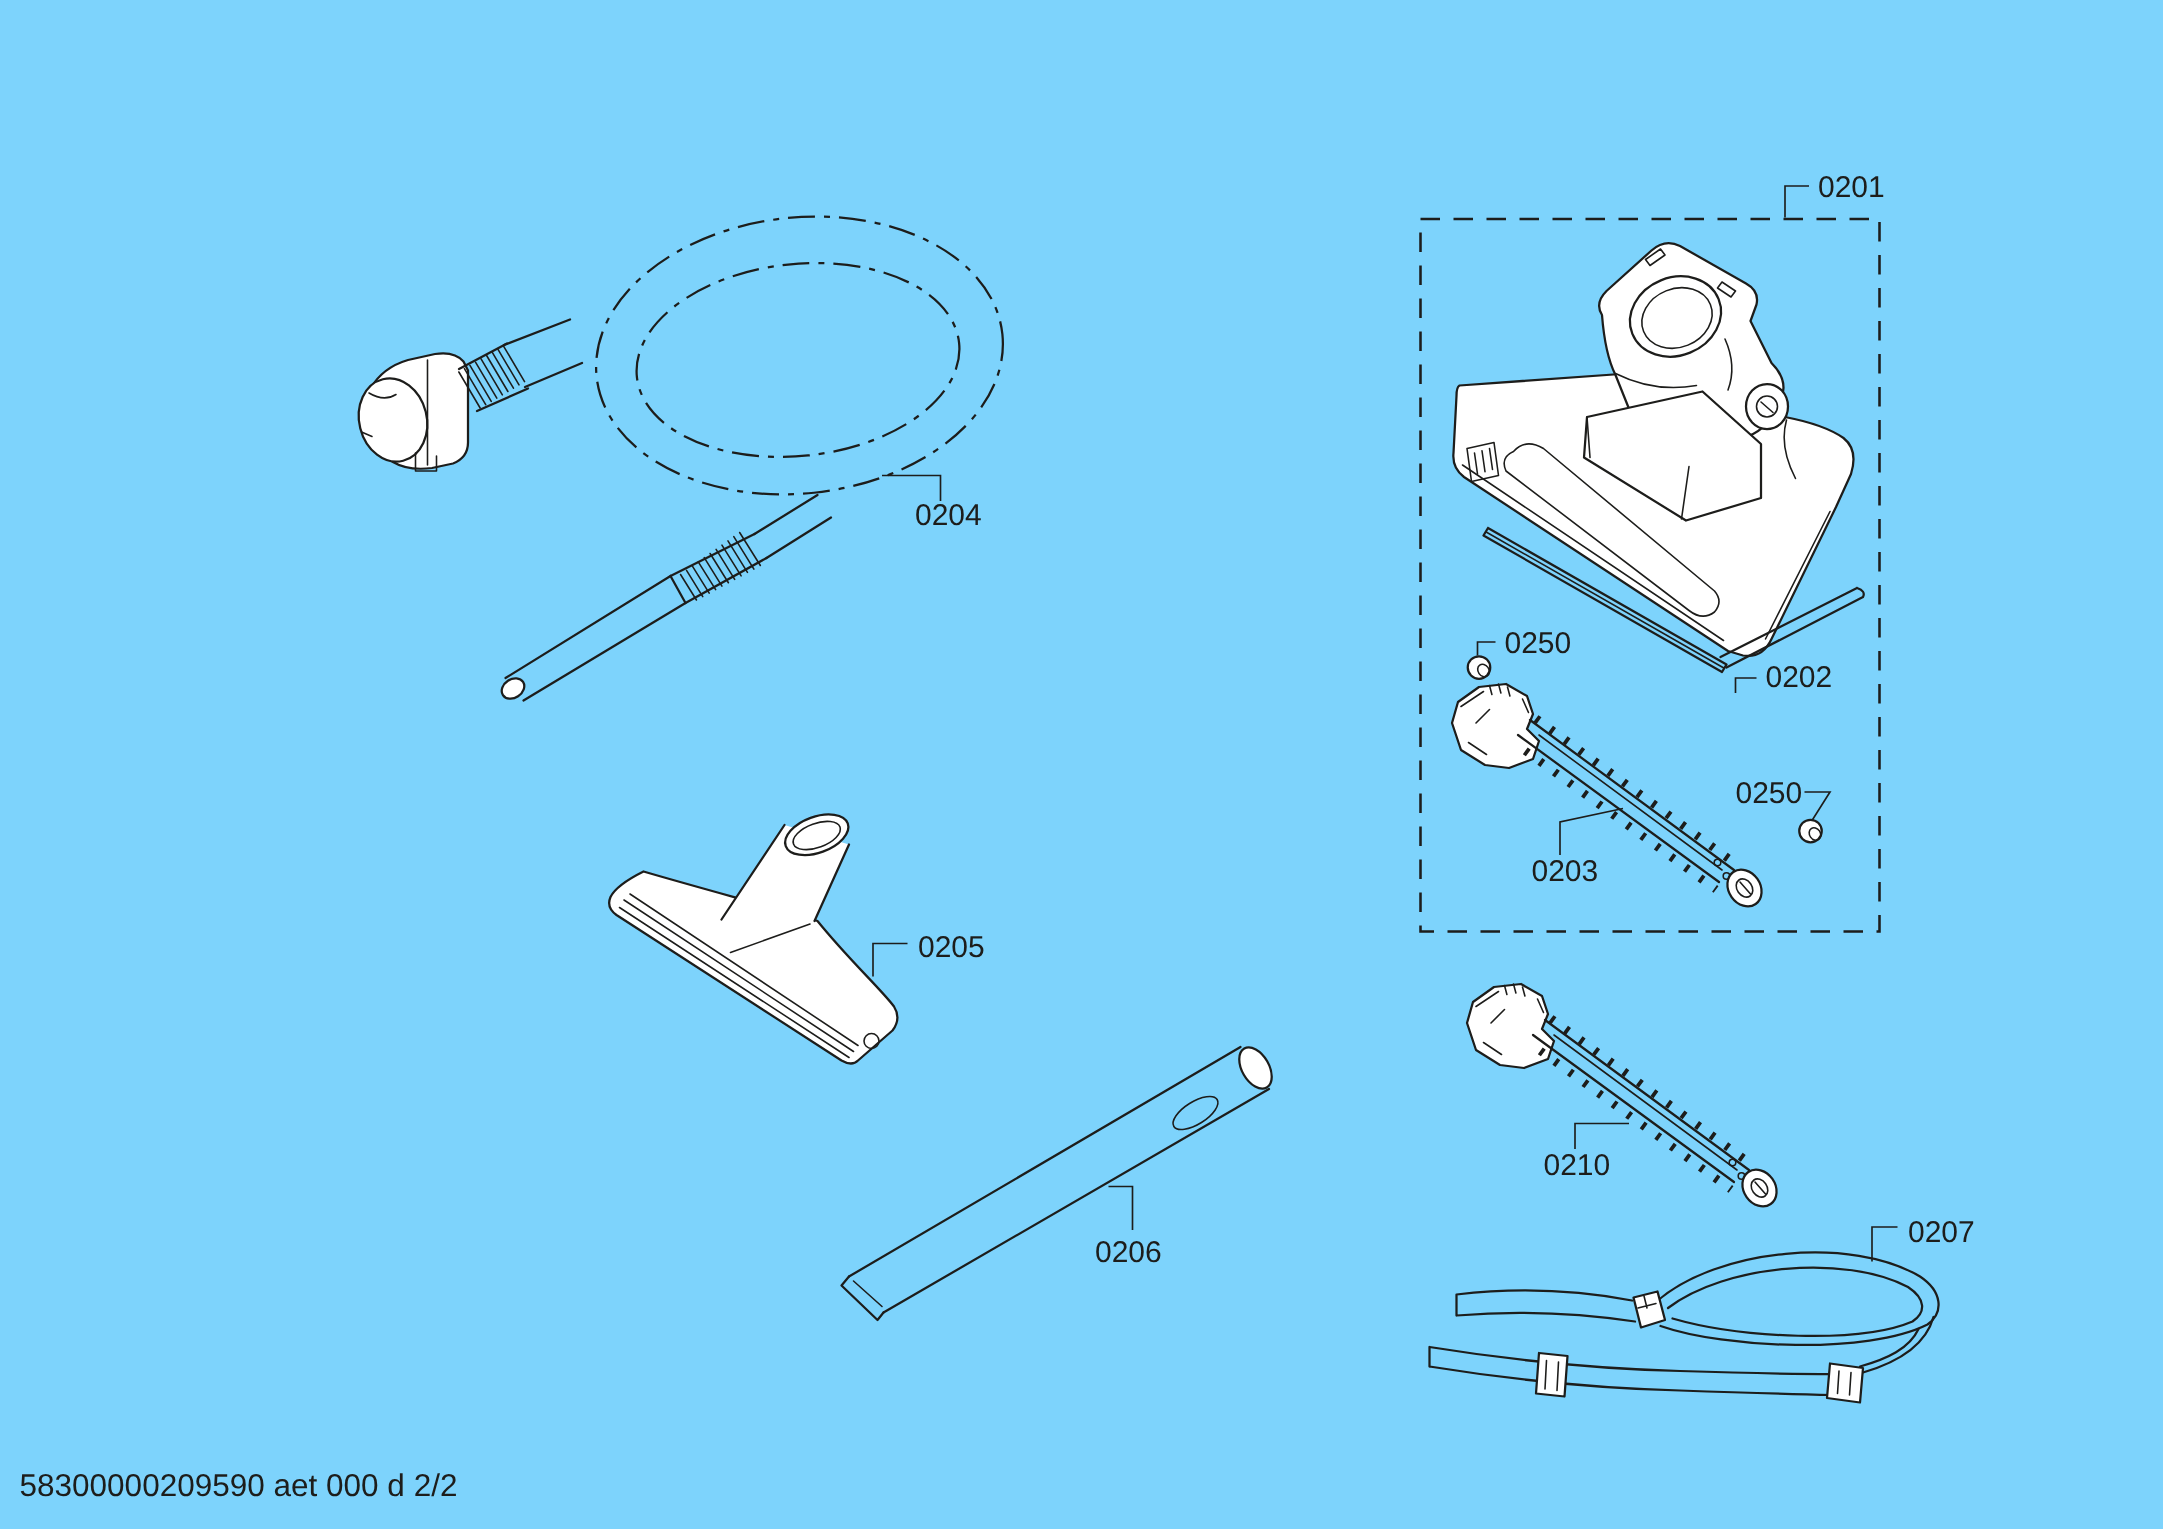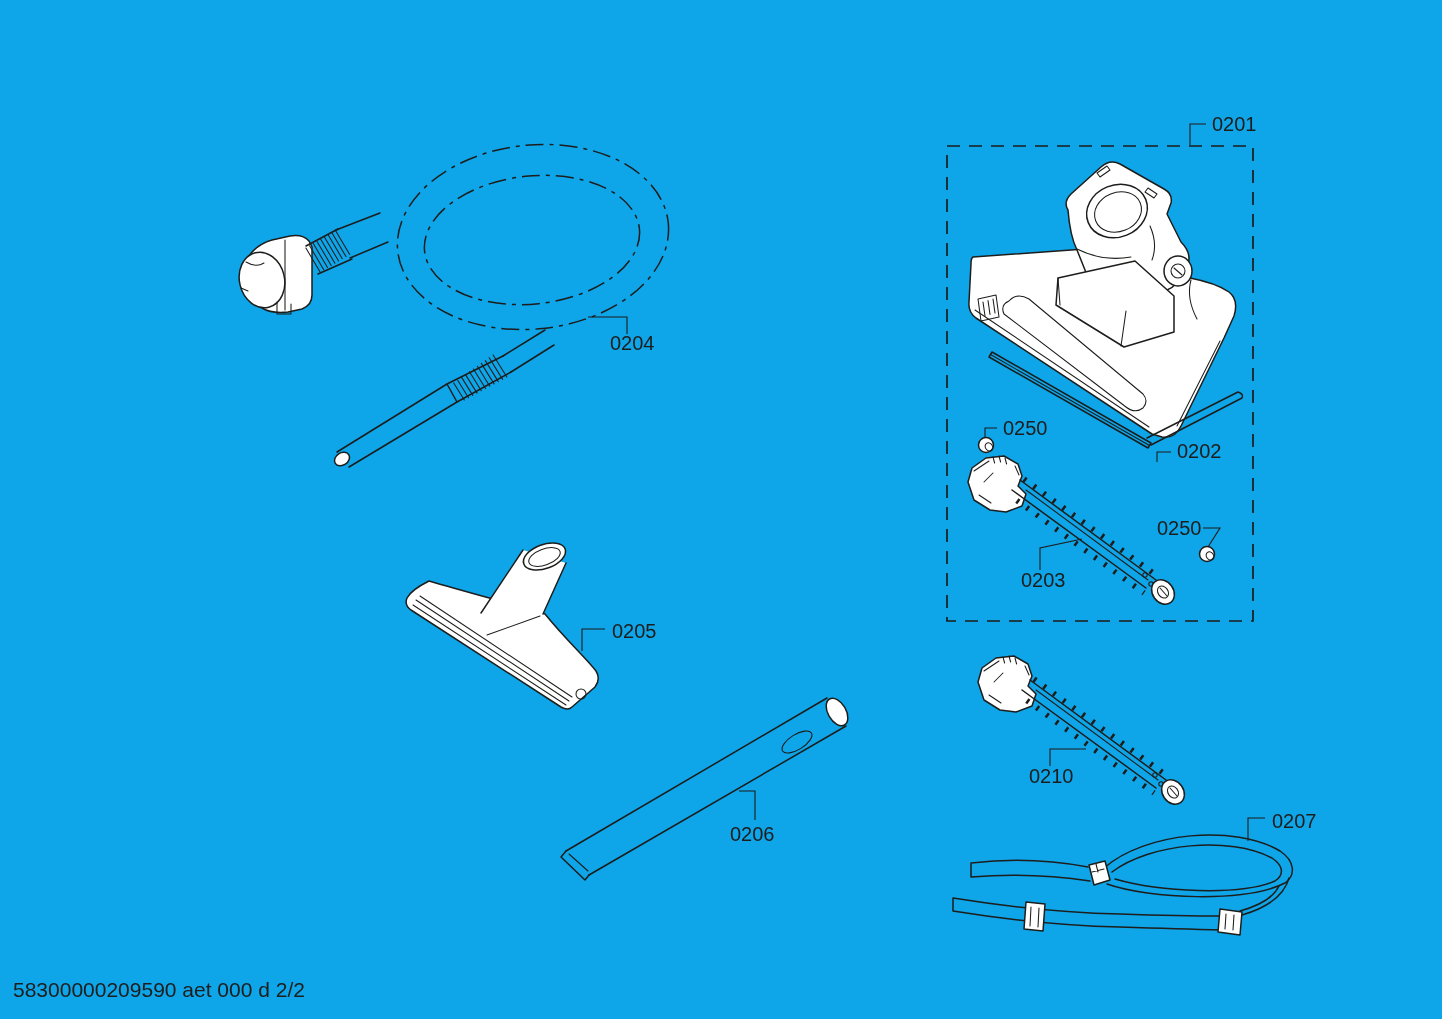--- a/index.html
+++ b/index.html
@@ -1,16 +1,16 @@
 <!DOCTYPE html>
 <html><head>
 <meta charset="utf-8">
 <style>
   html,body{margin:0;padding:0;background:#fff;}
-  .sheet{position:relative;width:1442px;height:1019px;background:#0ea5e9;overflow:hidden;}
+  .sheet{position:relative;width:1442px;height:1019px;background:#7dd3fc;overflow:hidden;}
   svg{display:block;}
   .ol{fill:none;stroke:#1d1d1b;stroke-width:1.5;stroke-linejoin:round;stroke-linecap:round;}
   .olf{fill:#ffffff;stroke:#1d1d1b;stroke-width:1.5;stroke-linejoin:round;stroke-linecap:round;}
   .th{fill:none;stroke:#1d1d1b;stroke-width:1.05;stroke-linejoin:round;stroke-linecap:round;}
   .dd{fill:none;stroke:#1d1d1b;stroke-width:1.5;stroke-dasharray:18 6 4 6;}
   .dashbox{fill:none;stroke:#1d1d1b;stroke-width:1.7;stroke-dasharray:13 9;}
   .leader{fill:none;stroke:#1d1d1b;stroke-width:1.1;stroke-linejoin:miter;}
   .tuft{fill:none;stroke:#1d1d1b;stroke-width:5.5;stroke-dasharray:2.5 9.5;}
   .lbl{font-family:"Liberation Sans","DejaVu Sans",sans-serif;font-size:20px;fill:#1d1d1b;}
   .foot{font-family:"Liberation Sans","DejaVu Sans",sans-serif;font-size:21px;fill:#1d1d1b;}

